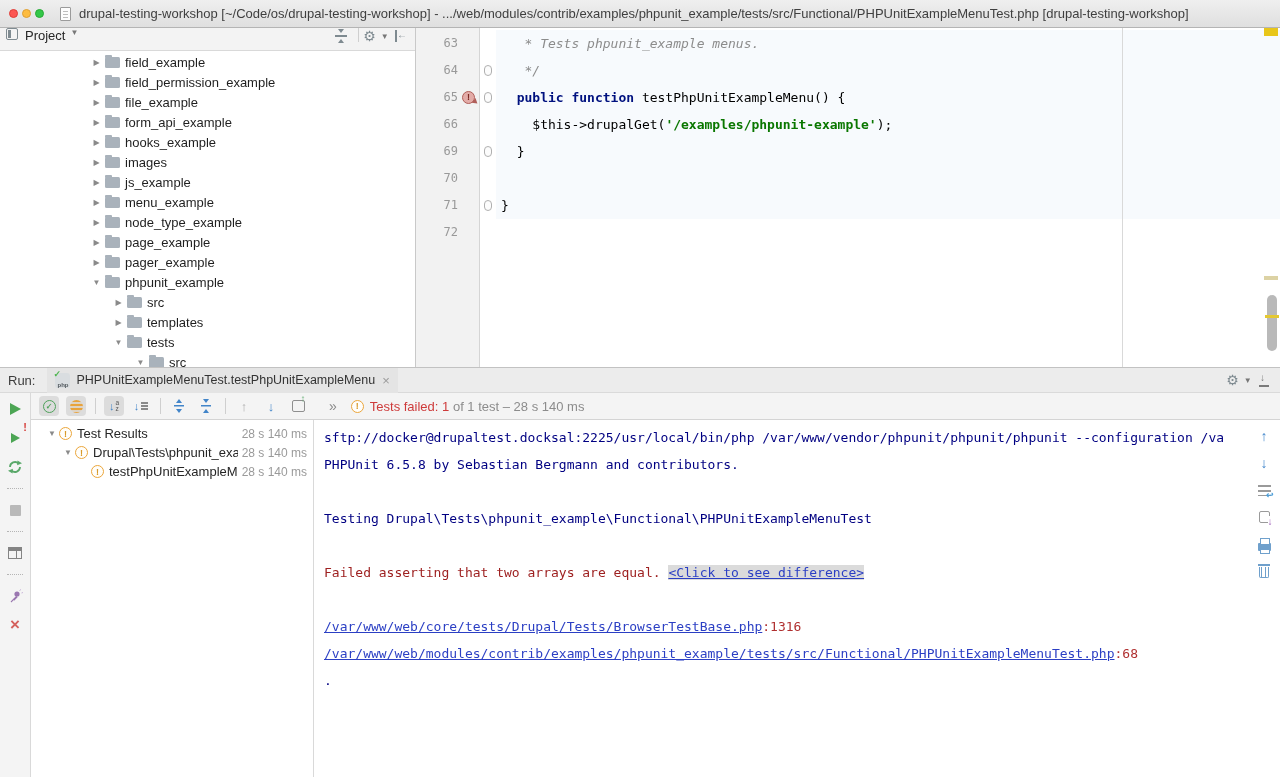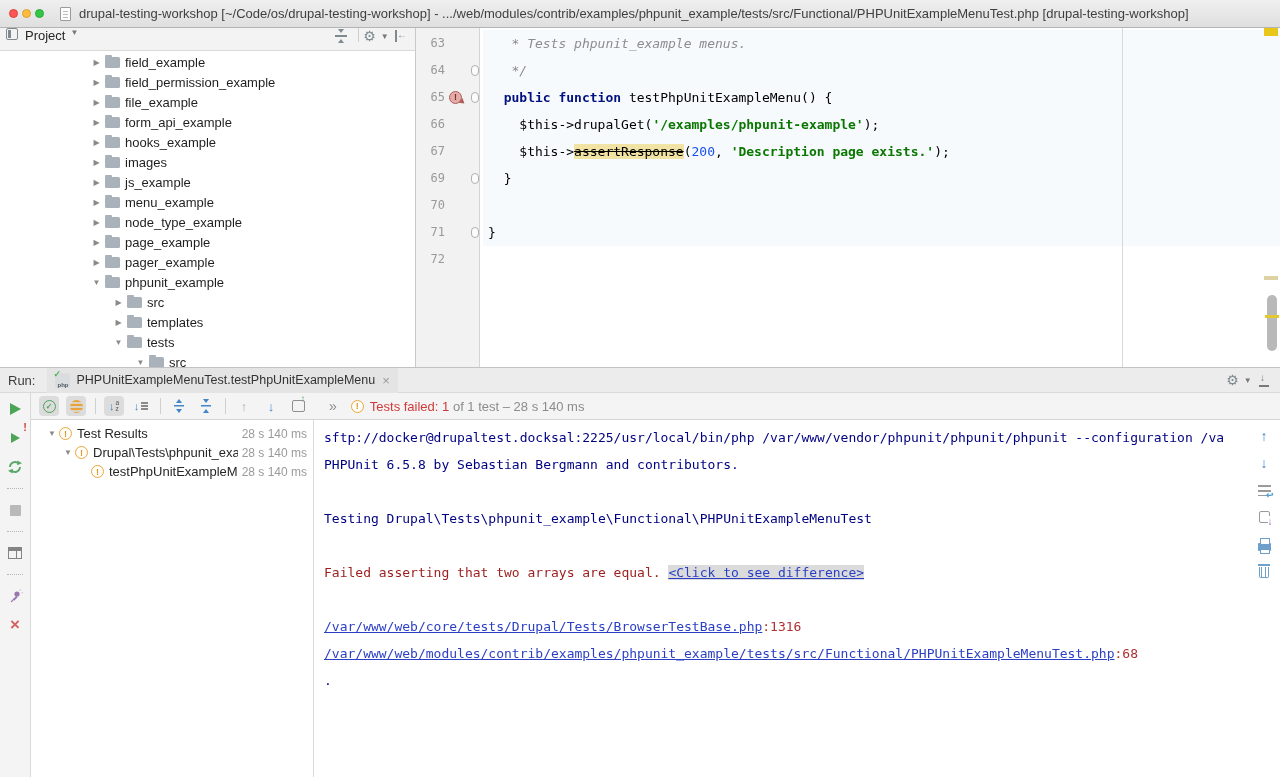--- a/index.html
+++ b/index.html
@@ -42,21 +42,21 @@
   #project-tree { flex:1; overflow:hidden; background:#fff; padding-top:1px; }
   .tree-row { height:20px; display:flex; align-items:center; white-space:nowrap; }
   .tree-arrow { width:13px; font-size:8px; color:#8A8A8A; text-align:center; flex:none; }
   .folder-icon { width:15px; height:11px; background:#A9B2BB; border-radius:1.5px; position:relative; margin:0 5px 0 2px; flex:none; }
   .folder-icon::before { content:""; position:absolute; left:0; top:-2px; width:7px; height:3px; background:#A9B2BB; border-radius:1px; }
   .tree-label { color:#1F1F1F; }
 
   
   #editor { flex:1; position:relative; background:#fff; overflow:hidden; }
   .gutter-bg { position:absolute; left:0; top:0; bottom:0; width:64px; background:#F2F2F2; border-right:1px solid #D5D5D5; }
-  #editor-lines { position:absolute; left:3px; top:2px; right:0; }
+  #editor-lines { position:absolute; left:16px; top:2px; right:0; }
   .code-line { display:flex; height:27px; line-height:27px; font-family:"DejaVu Sans Mono", monospace; font-size:13px; }
   .gcell { width:64px; flex:none; position:relative; color:#999; font-size:12px; }
   .gcell .num { display:inline-block; width:24px; text-align:right; margin-left:2px; }
   .fold { position:absolute; left:52px; top:8px; width:8px; height:11px; border:1px solid #B0B0B0; border-radius:4px; background:#FCFCFC; }
   .gutter-run-failed { position:absolute; left:30px; top:7px; width:13px; height:13px; border-radius:50%;
     background:#E3ACA8; border:1px solid #B05E59; color:#7E2B27; font-size:9px; font-weight:bold;
     line-height:11px; text-align:center; font-family:"Liberation Sans",sans-serif; }
   .gutter-run-failed::after { content:""; position:absolute; right:-4px; bottom:-2px; border-left:5px solid #B05E59;
     border-top:3px solid transparent; border-bottom:3px solid transparent; transform:rotate(40deg); }
   .ctext { flex:1; padding-left:5px; white-space:pre; color:#000; }
@@ -289,24 +289,20 @@
           <span class="gcell"><span class="num">64</span><span class="fold"></span></span>
           <span class="ctext"><span class="tok-comment">   */</span></span>
         </div>
         <div class="code-line tint">
           <span class="gcell"><span class="num">65</span><span class="gutter-run-failed">!</span><span class="fold"></span></span>
           <span class="ctext"><span>  </span><span class="tok-keyword">public function</span><span> testPhpUnitExampleMenu() {</span></span>
         </div>
         <div class="code-line tint">
           <span class="gcell"><span class="num">66</span></span>
           <span class="ctext"><span>    $this-&gt;drupalGet(</span><span class="tok-string">'/examples/phpunit-example'</span><span>);</span></span>
-        </div>
-        <div class="code-line tint">
-          <span class="gcell"><span class="num">67</span></span>
-          <span class="ctext"><span>    $this-&gt;</span><span class="tok-deprecated">assertResponse</span><span>(</span><span class="tok-number">200</span><span>, </span><span class="tok-string">'Description page exists.'</span><span>);</span></span>
         </div>
         <div class="code-line tint">
           <span class="gcell"><span class="num">69</span><span class="fold"></span></span>
           <span class="ctext"><span>  }</span></span>
         </div>
         <div class="code-line tint">
           <span class="gcell"><span class="num">70</span></span>
           <span class="ctext">&nbsp;</span>
         </div>
         <div class="code-line tint">

